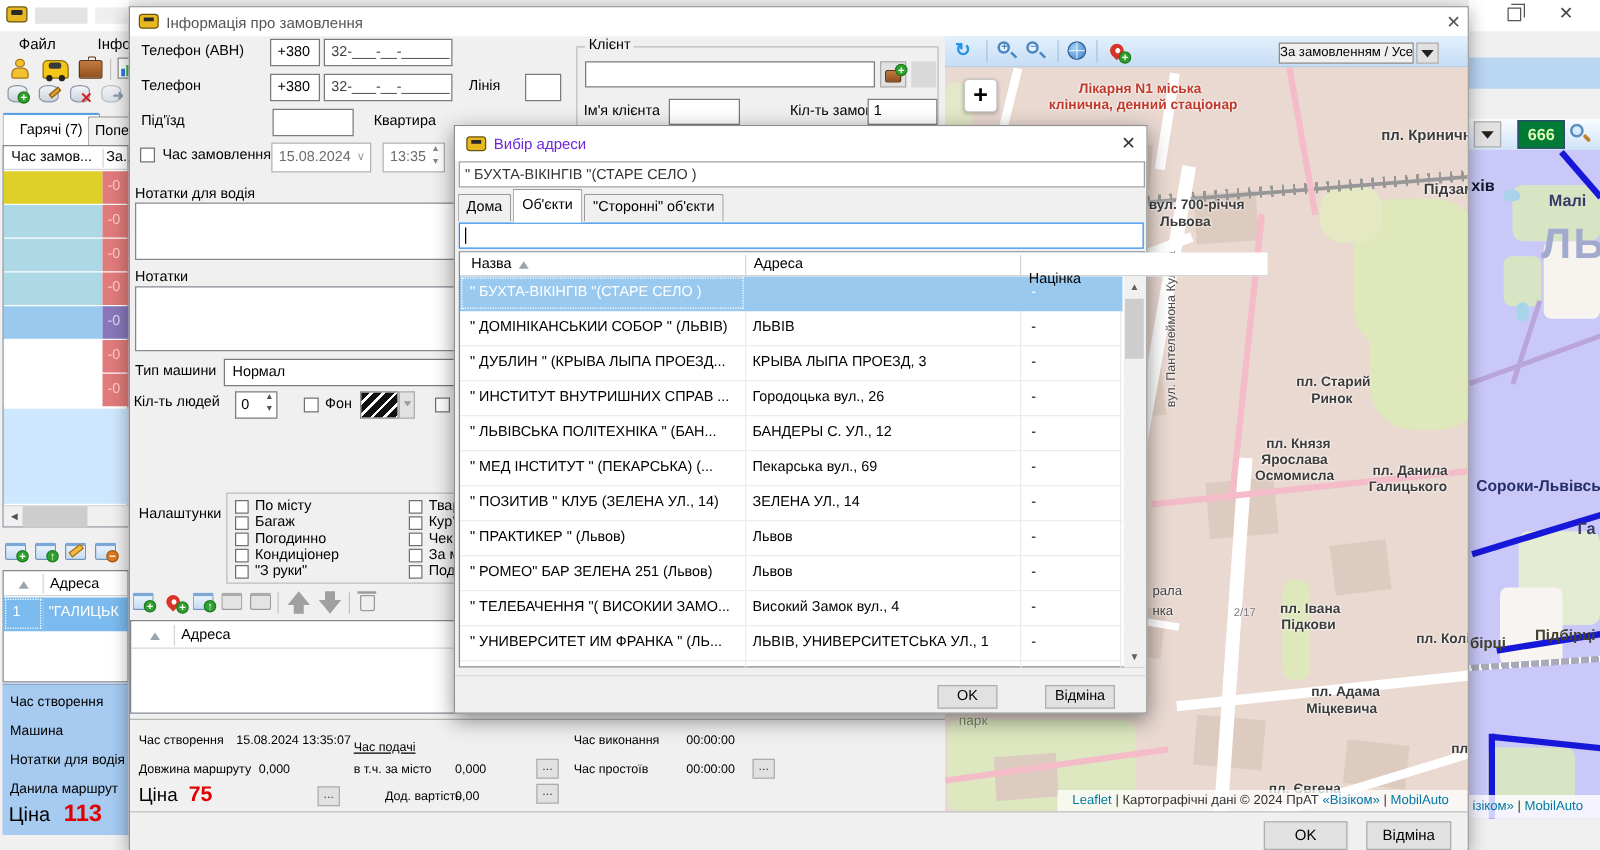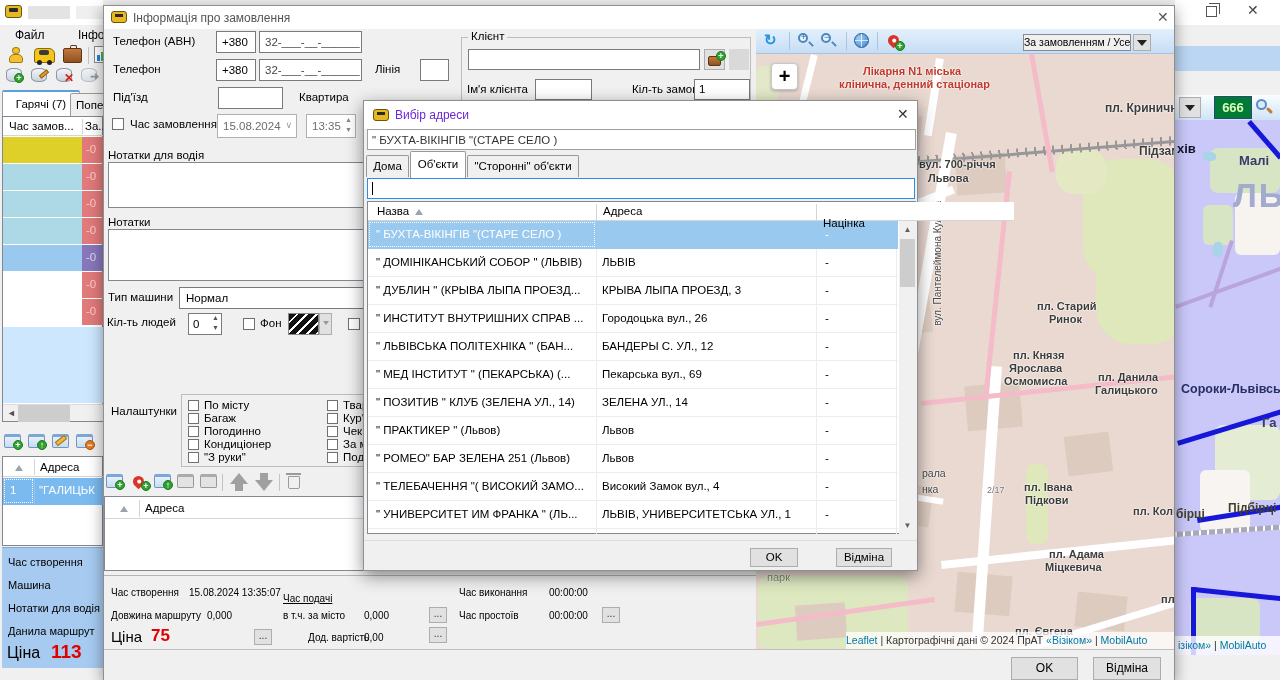--- a/index.html
+++ b/index.html
@@ -465,21 +465,21 @@
     <span class="map-label" style="left:269px;top:440px;" data-name="map-labels-pidkovy2">Підкови</span>
     <span class="map-label" style="left:377px;top:451px;" data-name="map-labels-koli">пл. Колі</span>
     <span class="map-label" style="left:293px;top:494px;" data-name="map-labels-mick1">пл. Адама</span>
     <span class="map-label" style="left:289px;top:507px;" data-name="map-labels-mick2">Міцкевича</span>
     <span class="map-label" style="left:405px;top:539px;" data-name="map-labels-pl">пл.</span>
     <span class="map-label" style="left:259px;top:571px;" data-name="map-labels-evhena">пл. Євгена</span>
     <span class="map-label" style="left:11px;top:517px;color:#7a8a5a;font-weight:normal;" data-name="map-labels-park">парк</span>
 
     <div class="abs" data-name="map-plus-button" style="left:15px;top:9px;width:27px;height:27px;background:#fff;border:1.5px solid #c8c8c8;border-radius:4px;box-shadow:0 1px 3px rgba(0,0,0,.25);text-align:center;font-size:20px;font-weight:bold;line-height:24px;">+</div>
 
-    <div class="abs" data-name="map-attribution" style="left:90px;top:578px;width:328px;height:17px;background:rgba(255,255,255,.75);font-size:10.5px;text-align:left;padding:2px 3px 0 0;color:#333;">
+    <div class="abs" data-name="map-attribution" style="left:90px;top:578px;width:328px;height:17px;background:rgba(255,255,255,.75);font-size:10.5px;text-align:center;padding:2px 3px 0 0;color:#333;">
       <span data-name="leaflet-link" style="color:#0078a8;">Leaflet</span><span data-name="map-attribution-mid"> | Картографічні дані © 2024 ПрАТ </span><span data-name="vizikom-link" style="color:#0078a8;">«Візіком»</span><span data-name="map-attribution-sep"> | </span><span data-name="mobilauto-link" style="color:#0078a8;">MobilAuto</span>
     </div>
   </div>
 
   <div class="abs" data-name="dialog-footer" style="left:0;top:643px;width:1070px;height:32px;background:#f0f0f0;border-top:1px solid #c0c0c0;">
     <div class="abs btn" data-name="ok-button" style="left:907px;top:7px;width:67px;height:23px;font-size:12px;line-height:21px;"><span data-name="order-dialog-ok">OK</span></div>
     <div class="abs btn" data-name="cancel-button" style="left:989px;top:7px;width:68px;height:23px;font-size:12px;line-height:21px;"><span data-name="order-dialog-cancel">Відміна</span></div>
   </div>
 </div>
 

